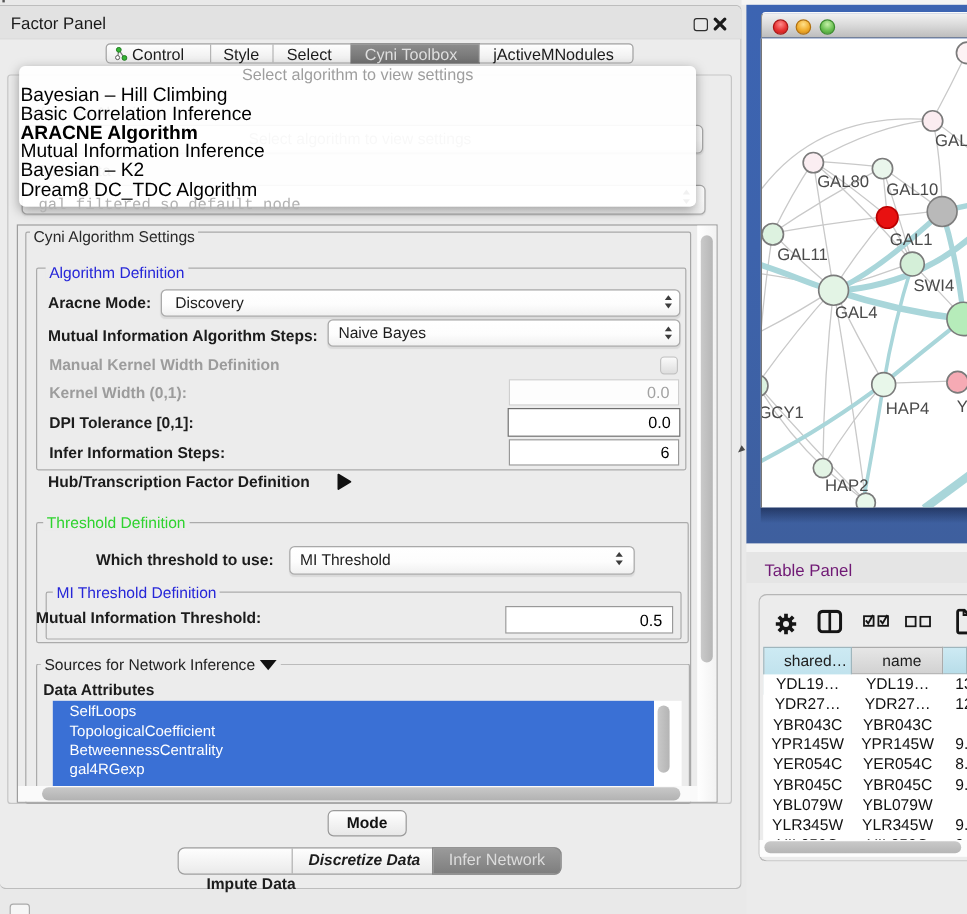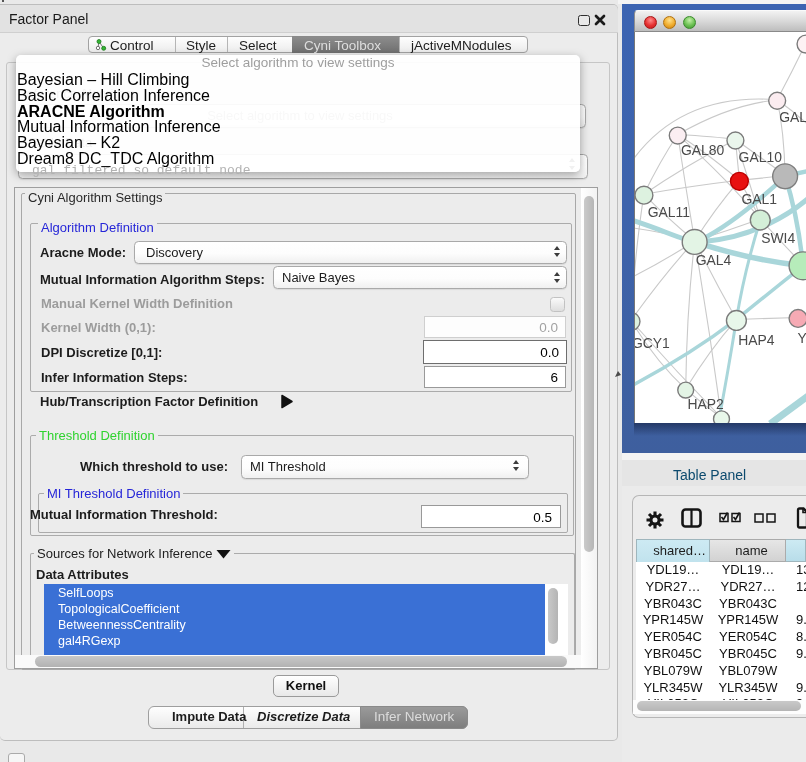--- a/index.html
+++ b/index.html
@@ -82,21 +82,21 @@
 <div class="lbl" style="left:282px;top:270px;">Naive Bayes</div>
 <div class="carrows up" style="left:554px;top:271.5px;"></div>
 <div class="carrows dn" style="left:554px;top:279px;"></div>
 
 <div class="lbl b gray" style="left:41px;top:296px;">Manual Kernel Width Definition</div>
 <div class="ab" style="left:550px;top:297px;width:13px;height:13px;border:1px solid #c2c2c2;border-radius:3.5px;background:linear-gradient(180deg,#fafafa,#dedede);"></div>
 
 <div class="lbl b gray" style="left:41px;top:320px;">Kernel Width (0,1):</div>
 <div class="tfield" style="left:424px;top:316px;width:142px;height:22px;border-color:#cfcfcf;background:#fdfdfd;color:#a2a2a2;padding-right:7px;">0.0</div>
 
-<div class="lbl b" style="left:41px;top:345px;">DPI Discretize [0,1]:</div>
+<div class="lbl b" style="left:41px;top:345px;">DPI Tolerance [0,1]:</div>
 <div class="tfield" style="left:423px;top:340px;width:144px;height:24px;line-height:24px;border:1.5px solid #6e6e6e;padding-right:7px;">0.0</div>
 
 <div class="lbl b" style="left:41px;top:370px;">Infer Information Steps:</div>
 <div class="tfield" style="left:424px;top:366px;width:142px;height:22px;padding-right:7px;">6</div>
 
 <div class="lbl b" style="left:40px;top:394px;">Hub/Transcription Factor Definition</div>
 <svg class="ab" style="left:280px;top:394px;" width="14" height="15" viewBox="0 0 14 15">
     <path d="M2 1.5 L12 7.5 L2 13.5 Z" fill="#111" stroke="#111" stroke-linejoin="round" stroke-width="1.5"></path>
   </svg>
 
@@ -125,26 +125,26 @@
 <div class="ab" style="left:44px;top:584px;width:501px;height:71px;background:#3a70d5;"></div>
 <div class="ab" style="left:58px;top:585px;font-size:12.5px;color:#fff;line-height:16px;">SelfLoops<br>TopologicalCoefficient<br>BetweennessCentrality<br>gal4RGexp</div>
 <div class="ab" style="left:548px;top:588px;width:10px;height:56px;background:linear-gradient(90deg,#c9c9c9,#b4b4b4);border-radius:5px;"></div>
 
 <div class="ab" style="left:15px;top:655px;width:566px;height:13px;background:#fafafa;"></div>
 <div class="ab" style="left:35px;top:656px;width:532px;height:11px;background:linear-gradient(180deg,#c8c8c8,#b2b2b2);border-radius:6px;"></div>
 
 <div class="ab" style="left:581px;top:188px;width:16px;height:480px;background:linear-gradient(90deg,#ffffff,#f2f2f2);"></div>
 <div class="ab" style="left:584px;top:196px;width:10px;height:356px;background:linear-gradient(90deg,#cacaca,#b6b6b6);border-radius:5px;"></div>
 
-<div class="ab" style="left:273px;top:675px;width:66px;height:22px;background:linear-gradient(180deg,#ffffff,#e8e8e8);border:1px solid #9a9a9a;border-radius:5px;box-sizing:border-box;text-align:center;font-size:13px;font-weight:bold;color:#111;line-height:20px;">Kernel</div>
+<div class="ab" style="left:273px;top:675px;width:66px;height:22px;background:linear-gradient(180deg,#ffffff,#e8e8e8);border:1px solid #9a9a9a;border-radius:5px;box-sizing:border-box;text-align:center;font-size:13px;font-weight:bold;color:#111;line-height:20px;">Mode</div>
 
 <div class="ab" style="left:148px;top:706px;width:320px;height:23px;background:linear-gradient(180deg,#fefefe,#eaeaea);border:1px solid #9e9e9e;border-radius:6px;box-sizing:border-box;"></div>
 <div class="ab" style="left:243px;top:707px;width:1px;height:21px;background:#b0b0b0;"></div>
 <div class="ab" style="left:360px;top:706px;width:108px;height:23px;background:linear-gradient(180deg,#9a9a9a,#7e7e7e);border-radius:0 6px 6px 0;border:1px solid #8a8a8a;box-sizing:border-box;"></div>
-<div class="lbl b" style="left:156px;top:709px;padding-left:16px;">Impute Data</div>
+<div class="lbl b" style="left:156px;top:729px;padding-left:16px;">Impute Data</div>
 <div class="lbl b" style="left:257px;top:709px;font-style:italic;">Discretize Data</div>
 <div class="lbl" style="left:374px;top:709px;color:#dcdcdc;font-size:13.5px;">Infer Network</div>
 
 <div class="ab" style="left:16px;top:55px;width:564px;height:117px;background:rgba(255,255,255,0.93);border-radius:5px;box-shadow:0 3px 10px rgba(0,0,0,0.35);"></div>
 <div class="lbl" style="left:16px;top:54.5px;width:564px;text-align:center;color:#9e9e9e;font-size:13.5px;">Select algorithm to view settings</div>
 <div class="ab" style="left:17px;top:72px;font-size:16px;color:#000;line-height:15.8px;white-space:nowrap;">Bayesian – Hill Climbing<br>Basic Correlation Inference<br><span class="b">ARACNE Algorithm</span><br>Mutual Information Inference<br>Bayesian – K2<br>Dream8 DC_TDC Algorithm</div>
 
 <div class="lbl" style="left:32px;top:163px;color:#b2b2b2;font-family:Liberation Mono, monospace;">gal filtered so default node</div>
 
 <svg class="ab" style="left:614px;top:370px;" width="9" height="9" viewBox="0 0 9 9">
@@ -234,21 +234,21 @@
 <text x="122" y="314">HAP4</text>
 <text x="168" y="312">Y</text>
 <text x="71" y="378">HAP2</text>
 </g>
 </svg>
 
 <div class="ab" style="left:634px;top:423px;width:172px;height:13px;background:linear-gradient(180deg,rgba(15,25,55,0.55),rgba(15,25,55,0));"></div>
 
 <div class="ab" style="left:622px;top:453px;width:184px;height:7px;background:#f3f3f3;"></div>
 <div class="ab" style="left:622px;top:460px;width:184px;height:26px;background:#e5e5e5;"></div>
-<div class="lbl" style="left:637px;top:466.5px;color:#0c4a6e;font-size:14px;margin-left:36px;">Table Panel</div>
+<div class="lbl" style="left:637px;top:466.5px;color:#701a75;font-size:14px;">Table Panel</div>
 <div class="ab" style="left:622px;top:486px;width:184px;height:276px;background:#ebebeb;"></div>
 
 <div class="ab" style="left:632px;top:495px;width:174px;height:223px;background:#ececec;border:1px solid #b6b6b6;border-right:none;border-radius:7px 0 0 7px;box-sizing:border-box;"></div>
 
 <svg class="ab" style="left:645px;top:510px;" width="20" height="20" viewBox="0 0 20 20">
 <g fill="#151515">
       <circle cx="10" cy="10" r="5.6"></circle>
 <g stroke="#151515" stroke-width="3.1">
         <path d="M10 1.5 V18.5 M1.5 10 H18.5 M4 4 L16 16 M16 4 L4 16"></path>
       </g>

